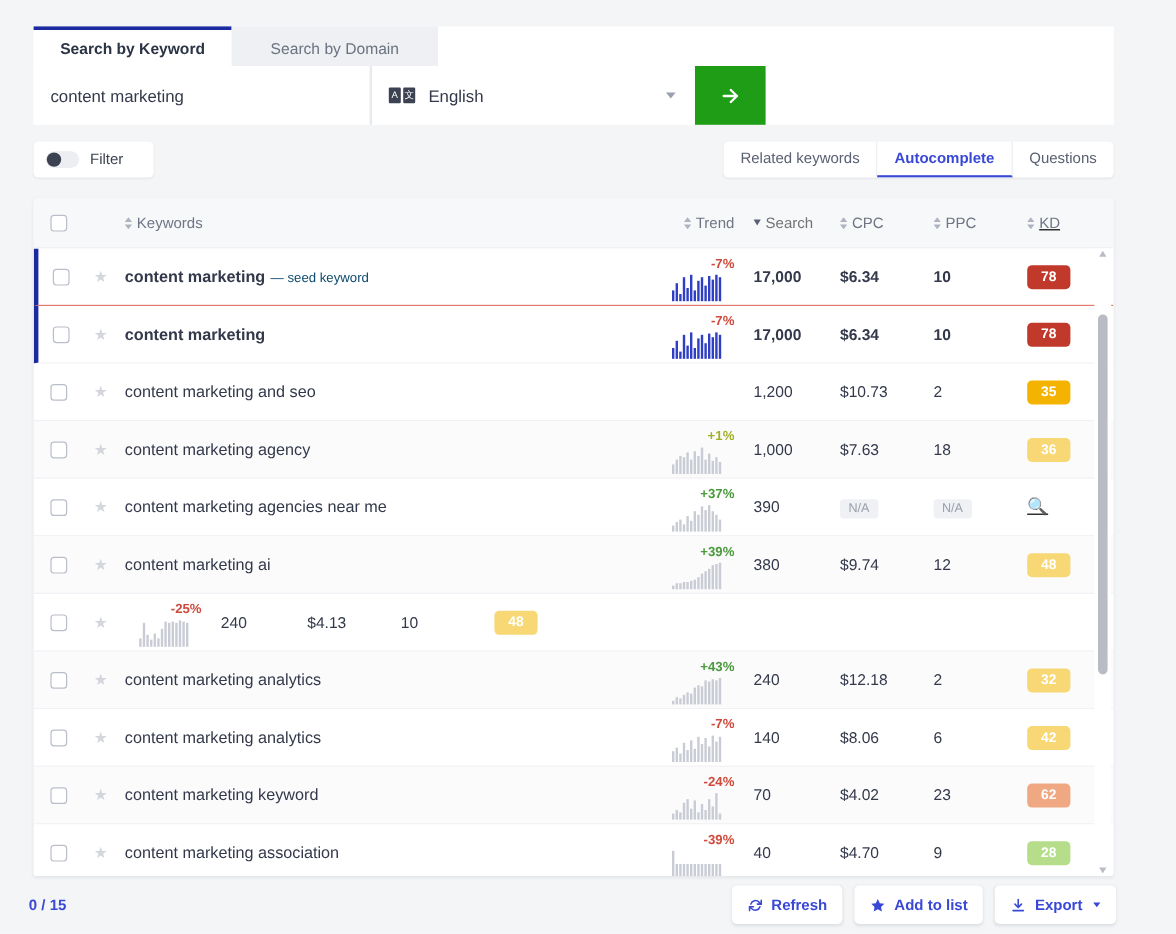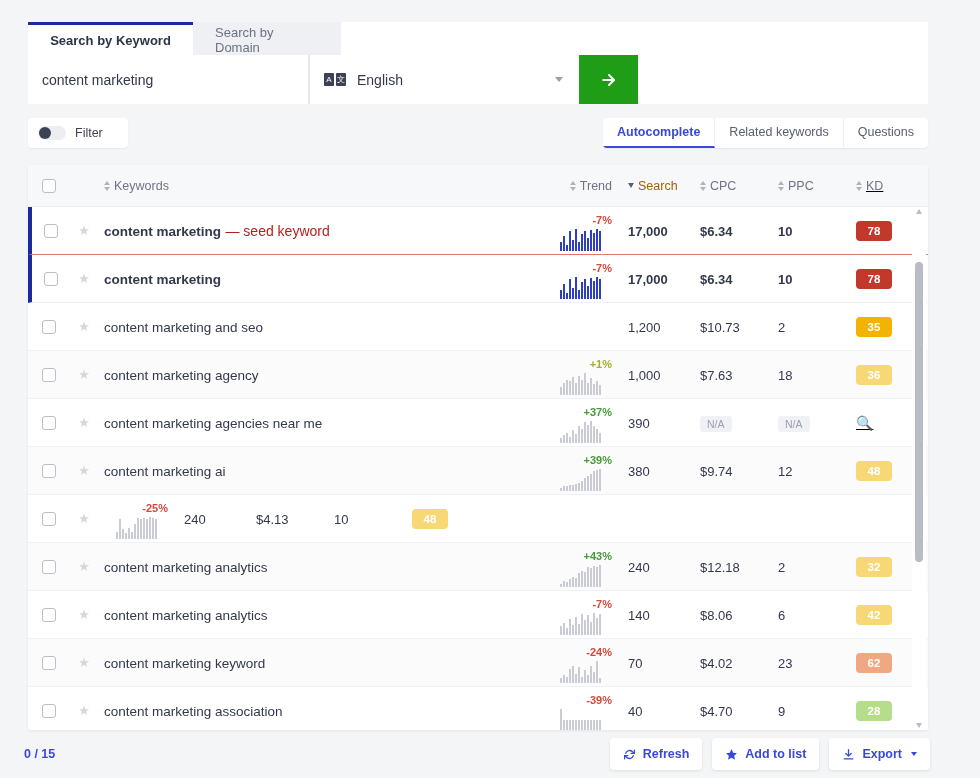--- a/index.html
+++ b/index.html
@@ -20,21 +20,21 @@
   .tab {
     height: 33px; display: flex; align-items: center; justify-content: center;
     font-size: 13px; padding: 0 22px; cursor: pointer;
     color: #6b7280; background: #eef0f3; border-top: 3px solid transparent;
   }
   .tab.active {
     background: #fff; color: #2b3445; font-weight: bold;
     border-top: 3px solid #1b2a9e;
   }
   .tab#tab-kw { width: 165px; }
-  .tab#tab-dm { width: 148px; }
+  .tab#tab-dm { width: 172px; }
 
   .search-row {
     position: absolute; left: 28px; top: 55px; width: 900px; height: 49px;
     display: flex; background: #fff;
   }
   .kw-input {
     width: 280px; height: 49px; border: none; outline: none;
     padding: 0 14px; font-size: 14px; color: #33384a;
     font-family: "Liberation Sans", sans-serif; background: #fff;
   }
@@ -121,21 +121,21 @@
   .col-star  { width: 28px; display: flex; justify-content: center; align-items: center; }
   .col-kw    { flex: 1; padding-left: 6px; }
   .col-trend { width: 76px; text-align: right; padding-right: 6px; position: relative; }
   .col-search{ width: 74px; text-align: left; padding-left: 10px; }
   .col-cpc   { width: 78px; text-align: left; padding-left: 8px; }
   .col-ppc   { width: 78px; text-align: left; padding-left: 8px; }
   .col-kd    { width: 80px; text-align: left; padding-left: 8px; text-decoration: underline; }
 
   .th { font-size: 12.5px; color: #6f7585; display: flex; align-items: center; }
   .th.right { justify-content: flex-end; }
-  .th.active { color: #a16207; text-align: right; }
+  .th.active { color: #737373; text-align: right; }
   .sort-ic {
     display: inline-flex; flex-direction: column; gap: 2px; margin-right: 4px; flex: none;
   }
   .sort-ic i {
     width: 0; height: 0; border-left: 3.5px solid transparent;
     border-right: 3.5px solid transparent; display: block;
   }
   .sort-ic i.up { border-bottom: 4px solid #aeb3bf; }
   .sort-ic i.dn { border-top: 4px solid #aeb3bf; }
   .sort-ic.desc i.dn { border-top: 5px solid #5a6071; }
@@ -152,21 +152,21 @@
     height: 48px; display: flex; align-items: center;
     border-bottom: 1px solid #f0f1f4; position: relative; background: #fff;
   }
   .row.hl { background: #fff; border-left: 4px solid #1b2a9e; }
   .row.hl .col-check { width: 38px; }
   .row.seed { border-bottom: 1px solid #e0796f; }
   .row.alt { background: #fbfbfc; }
 
   .kw-text { font-size: 13.5px; color: #33384a; white-space: nowrap; }
   .kw-text.bold { font-weight: bold; }
-  .kw-seed { font-size: 14px; color: #b91c1c; }
+  .kw-seed { font-size: 11px; color: #0c4a6e; }
 
   .trendwrap { position: relative; height: 48px; width: 76px; }
   .pct {
     position: absolute; right: 6px; top: 7px; font-size: 11px; font-weight: bold;
   }
   .pct.up { color: #4a9a3c; }
   .pct.dn { color: #cf4a3c; }
   .pct.flat { color: #a3b026; }
   .spark {
     position: absolute; right: 4px; bottom: 4px; height: 22px; width: 54px;
@@ -263,22 +263,22 @@
       </svg>
     </button>
   </div>
 
   <div class="filter-chip">
     <span class="toggle"></span>
     <span class="lbl">Filter</span>
   </div>
 
   <div class="seg-group">
+    <div class="seg">Related keywords</div>
     <div class="seg active">Autocomplete</div>
-    <div class="seg">Related keywords</div>
     <div class="seg">Questions</div>
   </div>
 
   <div class="table-card">
 
     <div class="thead">
       <div class="col-check">
         <span class="chk"></span>
       </div>
       <div class="col-star"></div>

